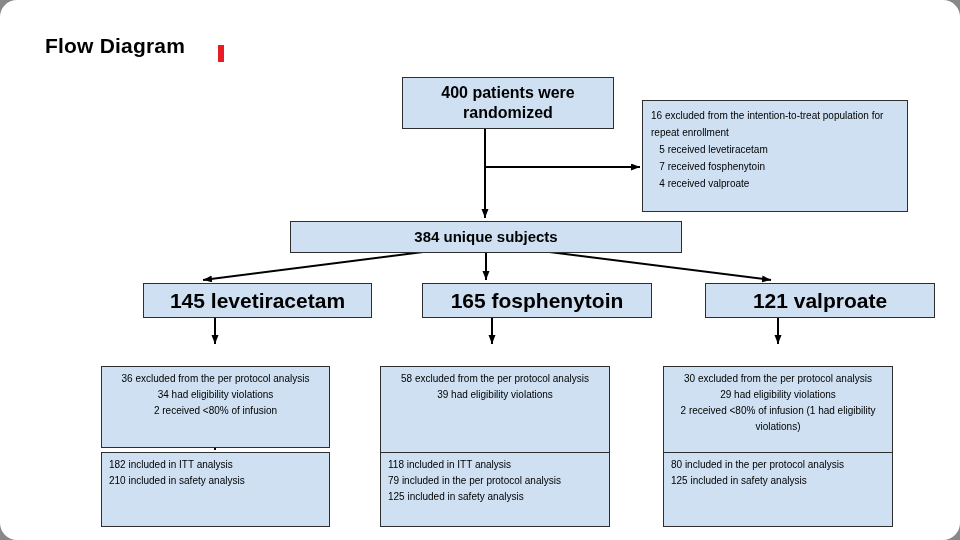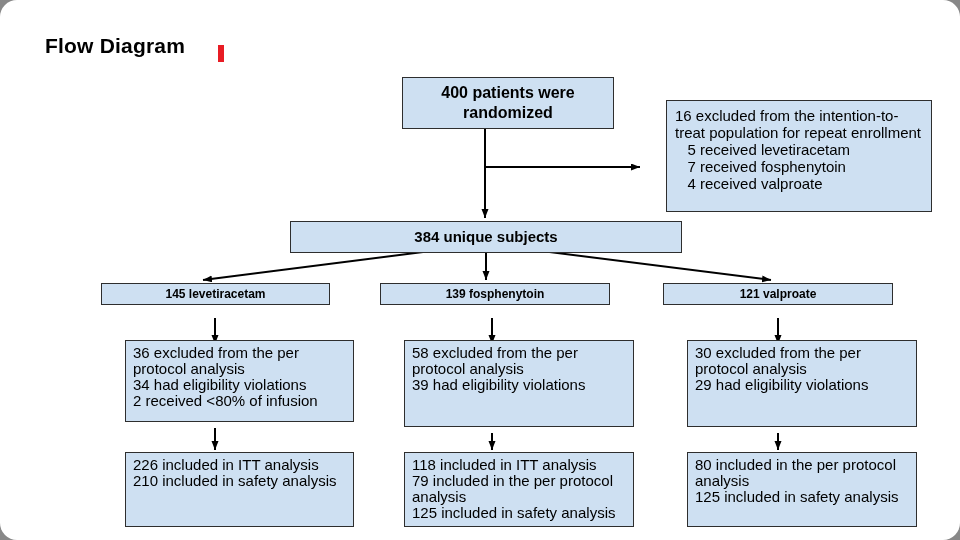--- a/index.html
+++ b/index.html
@@ -36,30 +36,30 @@
     position:absolute;
     background:var(--box-fill);
     border:1.5px solid var(--box-border);
     box-sizing:border-box;
     line-height:16px;
   }
   .center-box{
     display:flex;align-items:center;justify-content:center;
     text-align:center;font-weight:bold;
   }
-  .text-box{padding:4px 7px;font-size:15px;margin-left:24px;}
+  .text-box{padding:4px 7px;font-size:10px;}
   .text-box .ln{white-space:pre-wrap;}
   #box-randomized{left:378px;top:77px;width:212px;height:52px;font-size:16px;line-height:20px;margin-left:24px;}
   #box-itt-exclusion{left:642px;top:100px;width:266px;height:112px;padding:6px 8px;line-height:17px;}
   #box-unique{left:290px;top:221px;width:392px;height:32px;font-size:15px;}
   .col-0{left:101px;width:229px;}
   .col-1{left:380px;width:230px;}
   .col-2{left:663px;width:230px;}
-  .row-header{top:283px;height:22px;font-size:12px;}
-  .row-excl{top:340px;}
+  .row-header{top:283px;height:35px;font-size:21px;margin-left:42px;}
+  .row-excl{top:366px;text-align:center;}
   .row-itt{top:452px;height:75px;}
   .h-82{height:82px;}
   .h-87{height:87px;}
 </style>
 </head>
 <body>
 
 <div class="canvas">
 
   <div class="title">Flow Diagram</div>
@@ -89,39 +89,40 @@
   <div class="box text-box" id="box-itt-exclusion">
     <div class="ln">16 excluded from the intention-to-treat population for repeat enrollment</div>
     <div class="ln">   5 received levetiracetam</div>
     <div class="ln">   7 received fosphenytoin</div>
     <div class="ln">   4 received valproate</div>
   </div>
 
   <div class="box center-box" id="box-unique">384 unique subjects</div>
 
   <div class="box center-box col-0 row-header">145 levetiracetam</div>
-  <div class="box center-box col-1 row-header">139 fosphenytoin</div>
+  <div class="box center-box col-1 row-header">165 fosphenytoin</div>
   <div class="box center-box col-2 row-header">121 valproate</div>
 
   <div class="box text-box col-0 row-excl h-82">
     <div class="ln">36 excluded from the per protocol analysis</div>
     <div class="ln">34 had eligibility violations</div>
     <div class="ln">2 received &lt;80% of infusion</div>
   </div>
   <div class="box text-box col-1 row-excl h-87">
     <div class="ln">58 excluded from the per protocol analysis</div>
     <div class="ln">39 had eligibility violations</div>
   </div>
   <div class="box text-box col-2 row-excl h-87">
     <div class="ln">30 excluded from the per protocol analysis</div>
     <div class="ln">29 had eligibility violations</div>
+    <div class="ln">2 received &lt;80% of infusion (1 had eligibility violations)</div>
   </div>
 
   <div class="box text-box col-0 row-itt">
-    <div class="ln">226 included in ITT analysis</div>
+    <div class="ln">182 included in ITT analysis</div>
     <div class="ln">210 included in safety analysis</div>
   </div>
   <div class="box text-box col-1 row-itt">
     <div class="ln">118 included in ITT analysis</div>
     <div class="ln">79 included in the per protocol analysis</div>
     <div class="ln">125 included in safety analysis</div>
   </div>
   <div class="box text-box col-2 row-itt">
     <div class="ln">80 included in the per protocol analysis</div>
     <div class="ln">125 included in safety analysis</div>

